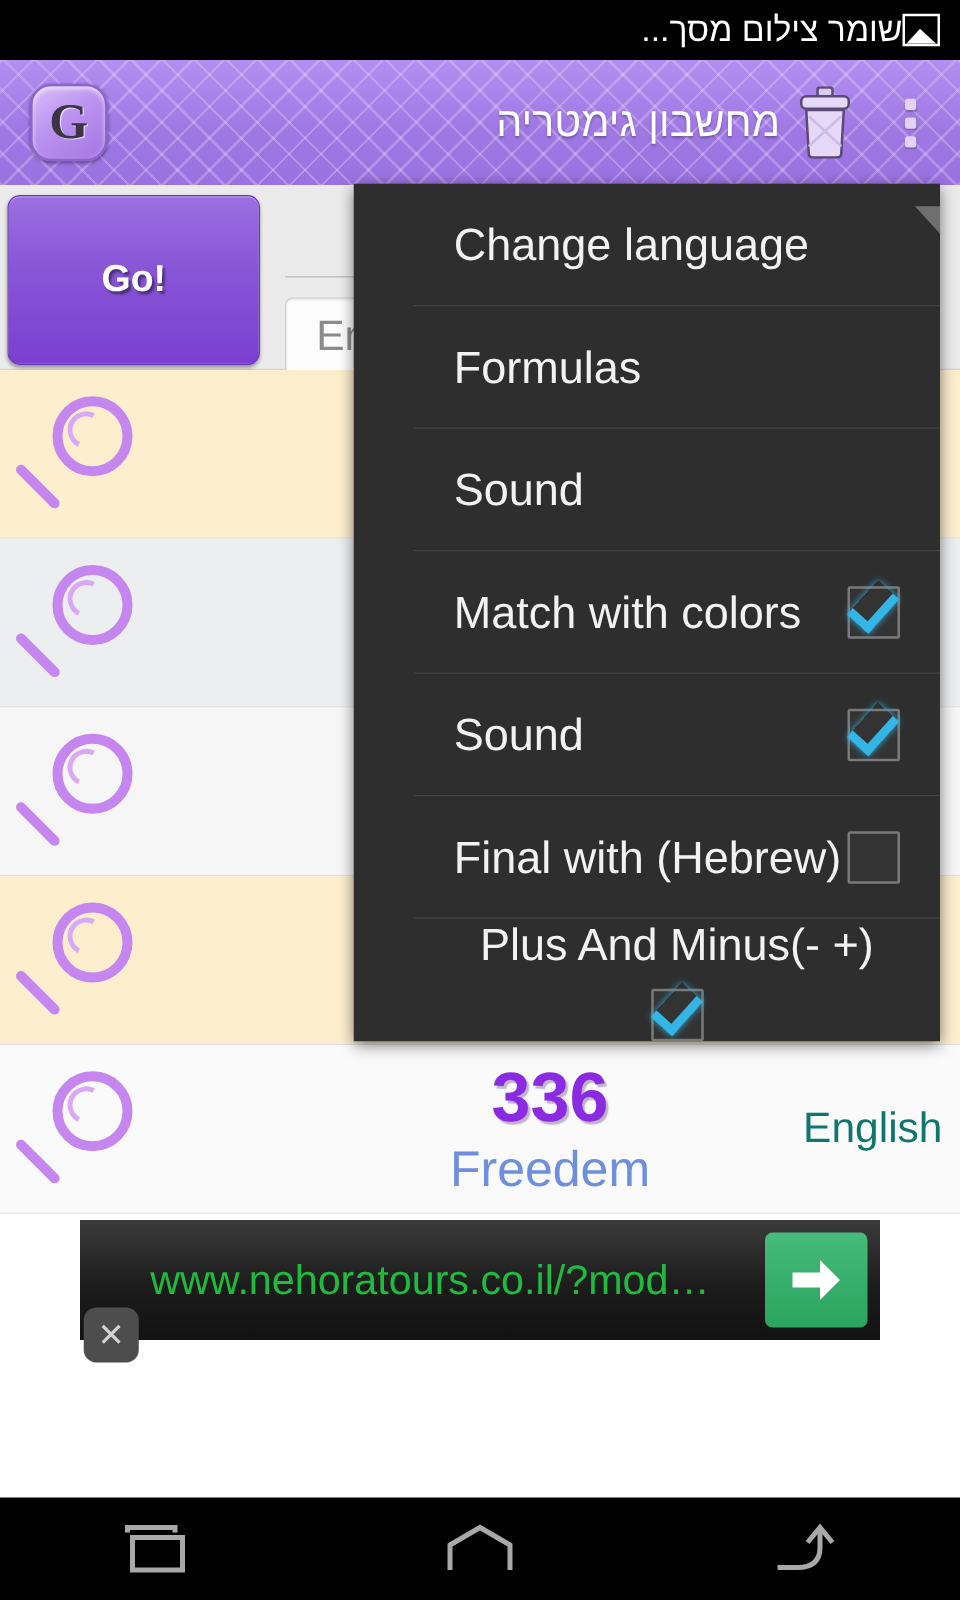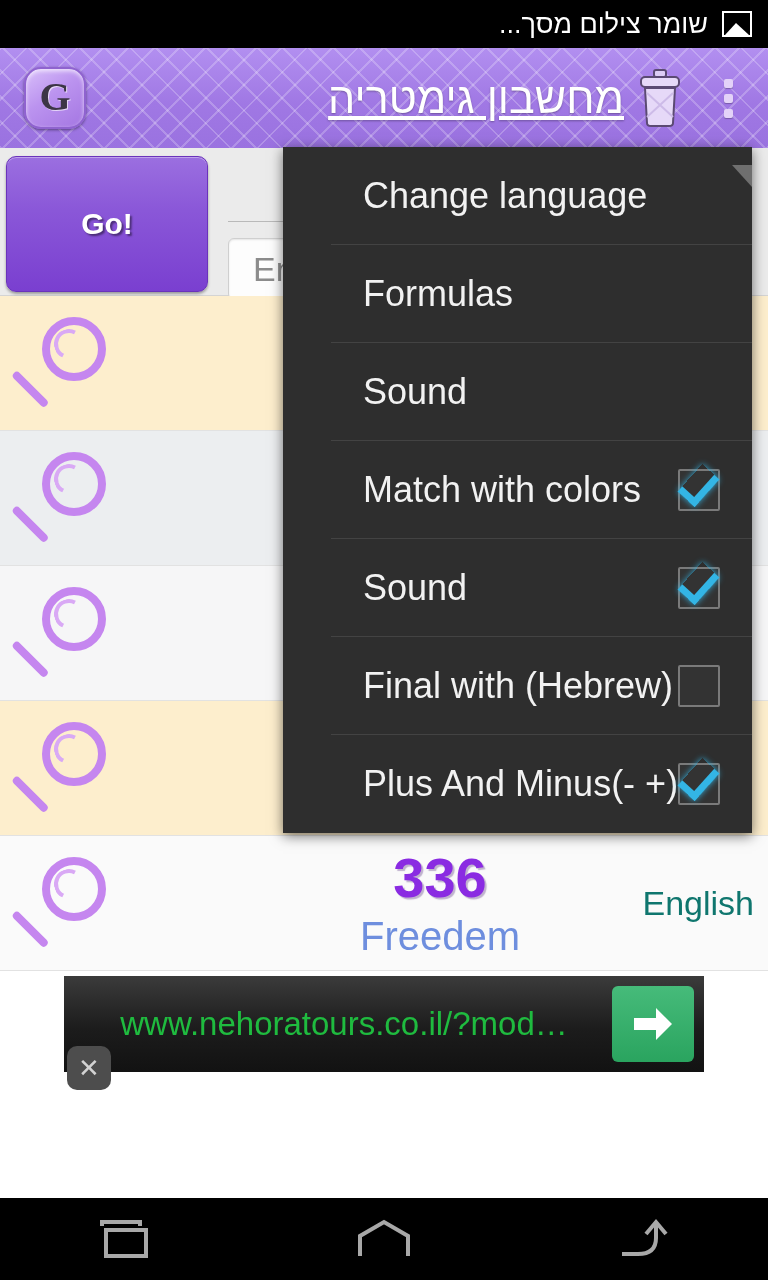--- a/index.html
+++ b/index.html
@@ -32,21 +32,20 @@
     align-items: center;
     justify-content: flex-end;
     padding-right: 16px;
     box-sizing: border-box;
   }
   #status-text {
     color: #ffffff;
     font-size: 27px;
     direction: rtl;
     letter-spacing: 0px;
-    margin-right: 14px;
     white-space: nowrap;
   }
   .img-icon {
     width: 30px; height: 26px;
     border: 2.5px solid #ffffff;
     box-sizing: border-box;
     position: relative;
     overflow: hidden;
   }
   .img-icon::after {
@@ -87,27 +86,26 @@
     font-family: "Liberation Serif", serif;
     font-size: 40px;
     font-weight: bold;
     color: #3c3546;
     text-shadow: 1px 1px 0 rgba(255,255,255,.65);
     line-height: 1;
     margin-top: -2px;
   }
   #app-title {
     color: #ffffff;
-    font-size: 43px;
+    font-size: 33px;
     margin-left: 18px;
     direction: rtl;
     text-shadow: 0 1px 2px rgba(0,0,0,.3);
     white-space: nowrap;
     flex: 1;
-    text-decoration: underline;
   }
   #trash-btn {
     width: 72px; height: 100px;
     display: flex; align-items: center; justify-content: center;
     flex: none;
   }
   #overflow-btn {
     width: 64px; height: 100px;
     display: flex; flex-direction: column; align-items: center; justify-content: center;
     gap: 6px;
@@ -333,21 +331,21 @@
   .menu-item {
     position: relative;
     height: 98px;
     display: flex;
     align-items: center;
     padding: 0 32px;
     box-sizing: border-box;
     border-bottom: 1px solid #434343;
     margin-left: 48px;
   }
-  .menu-item:last-child { border-bottom: none; }
+  .menu-item:last-child { border-bottom: none; flex-direction: column; }
   .menu-item .label {
     color: #f2f2f2;
     font-size: 36px;
     flex: 1;
     white-space: nowrap;
   }
   .chk {
     width: 38px; height: 38px;
     border: 2px solid #7a7a7a;
     border-radius: 2px;

